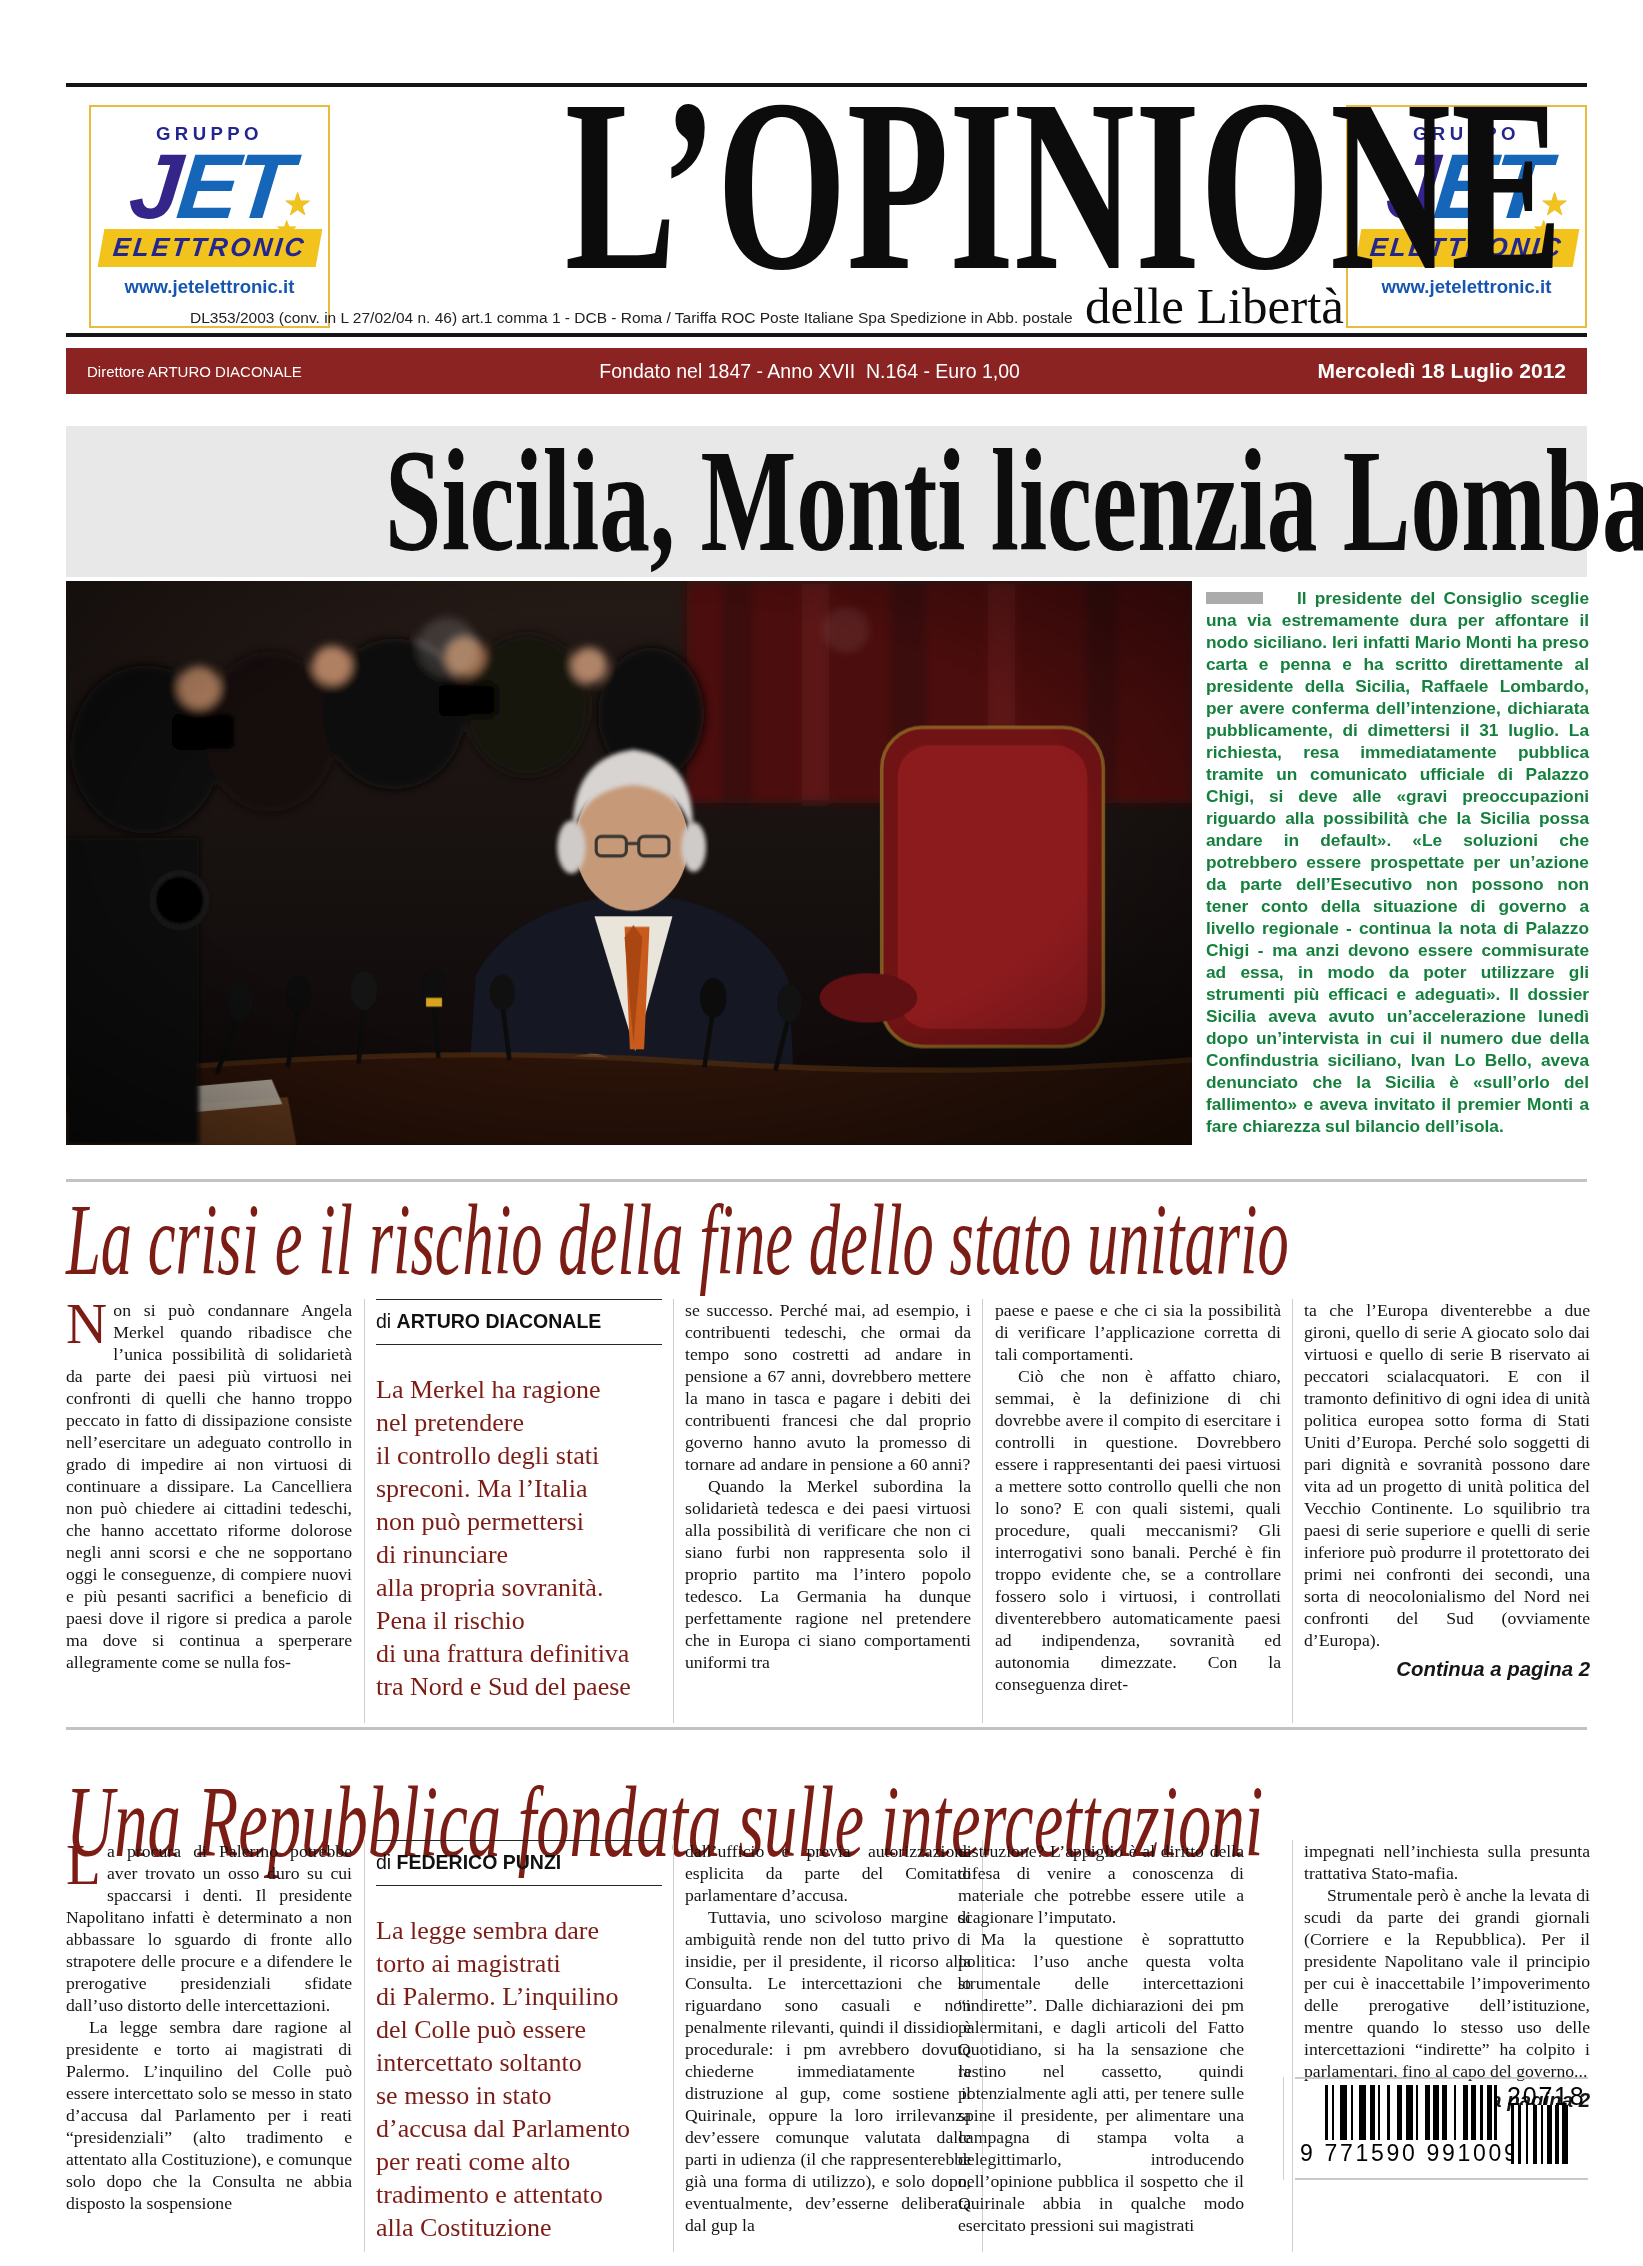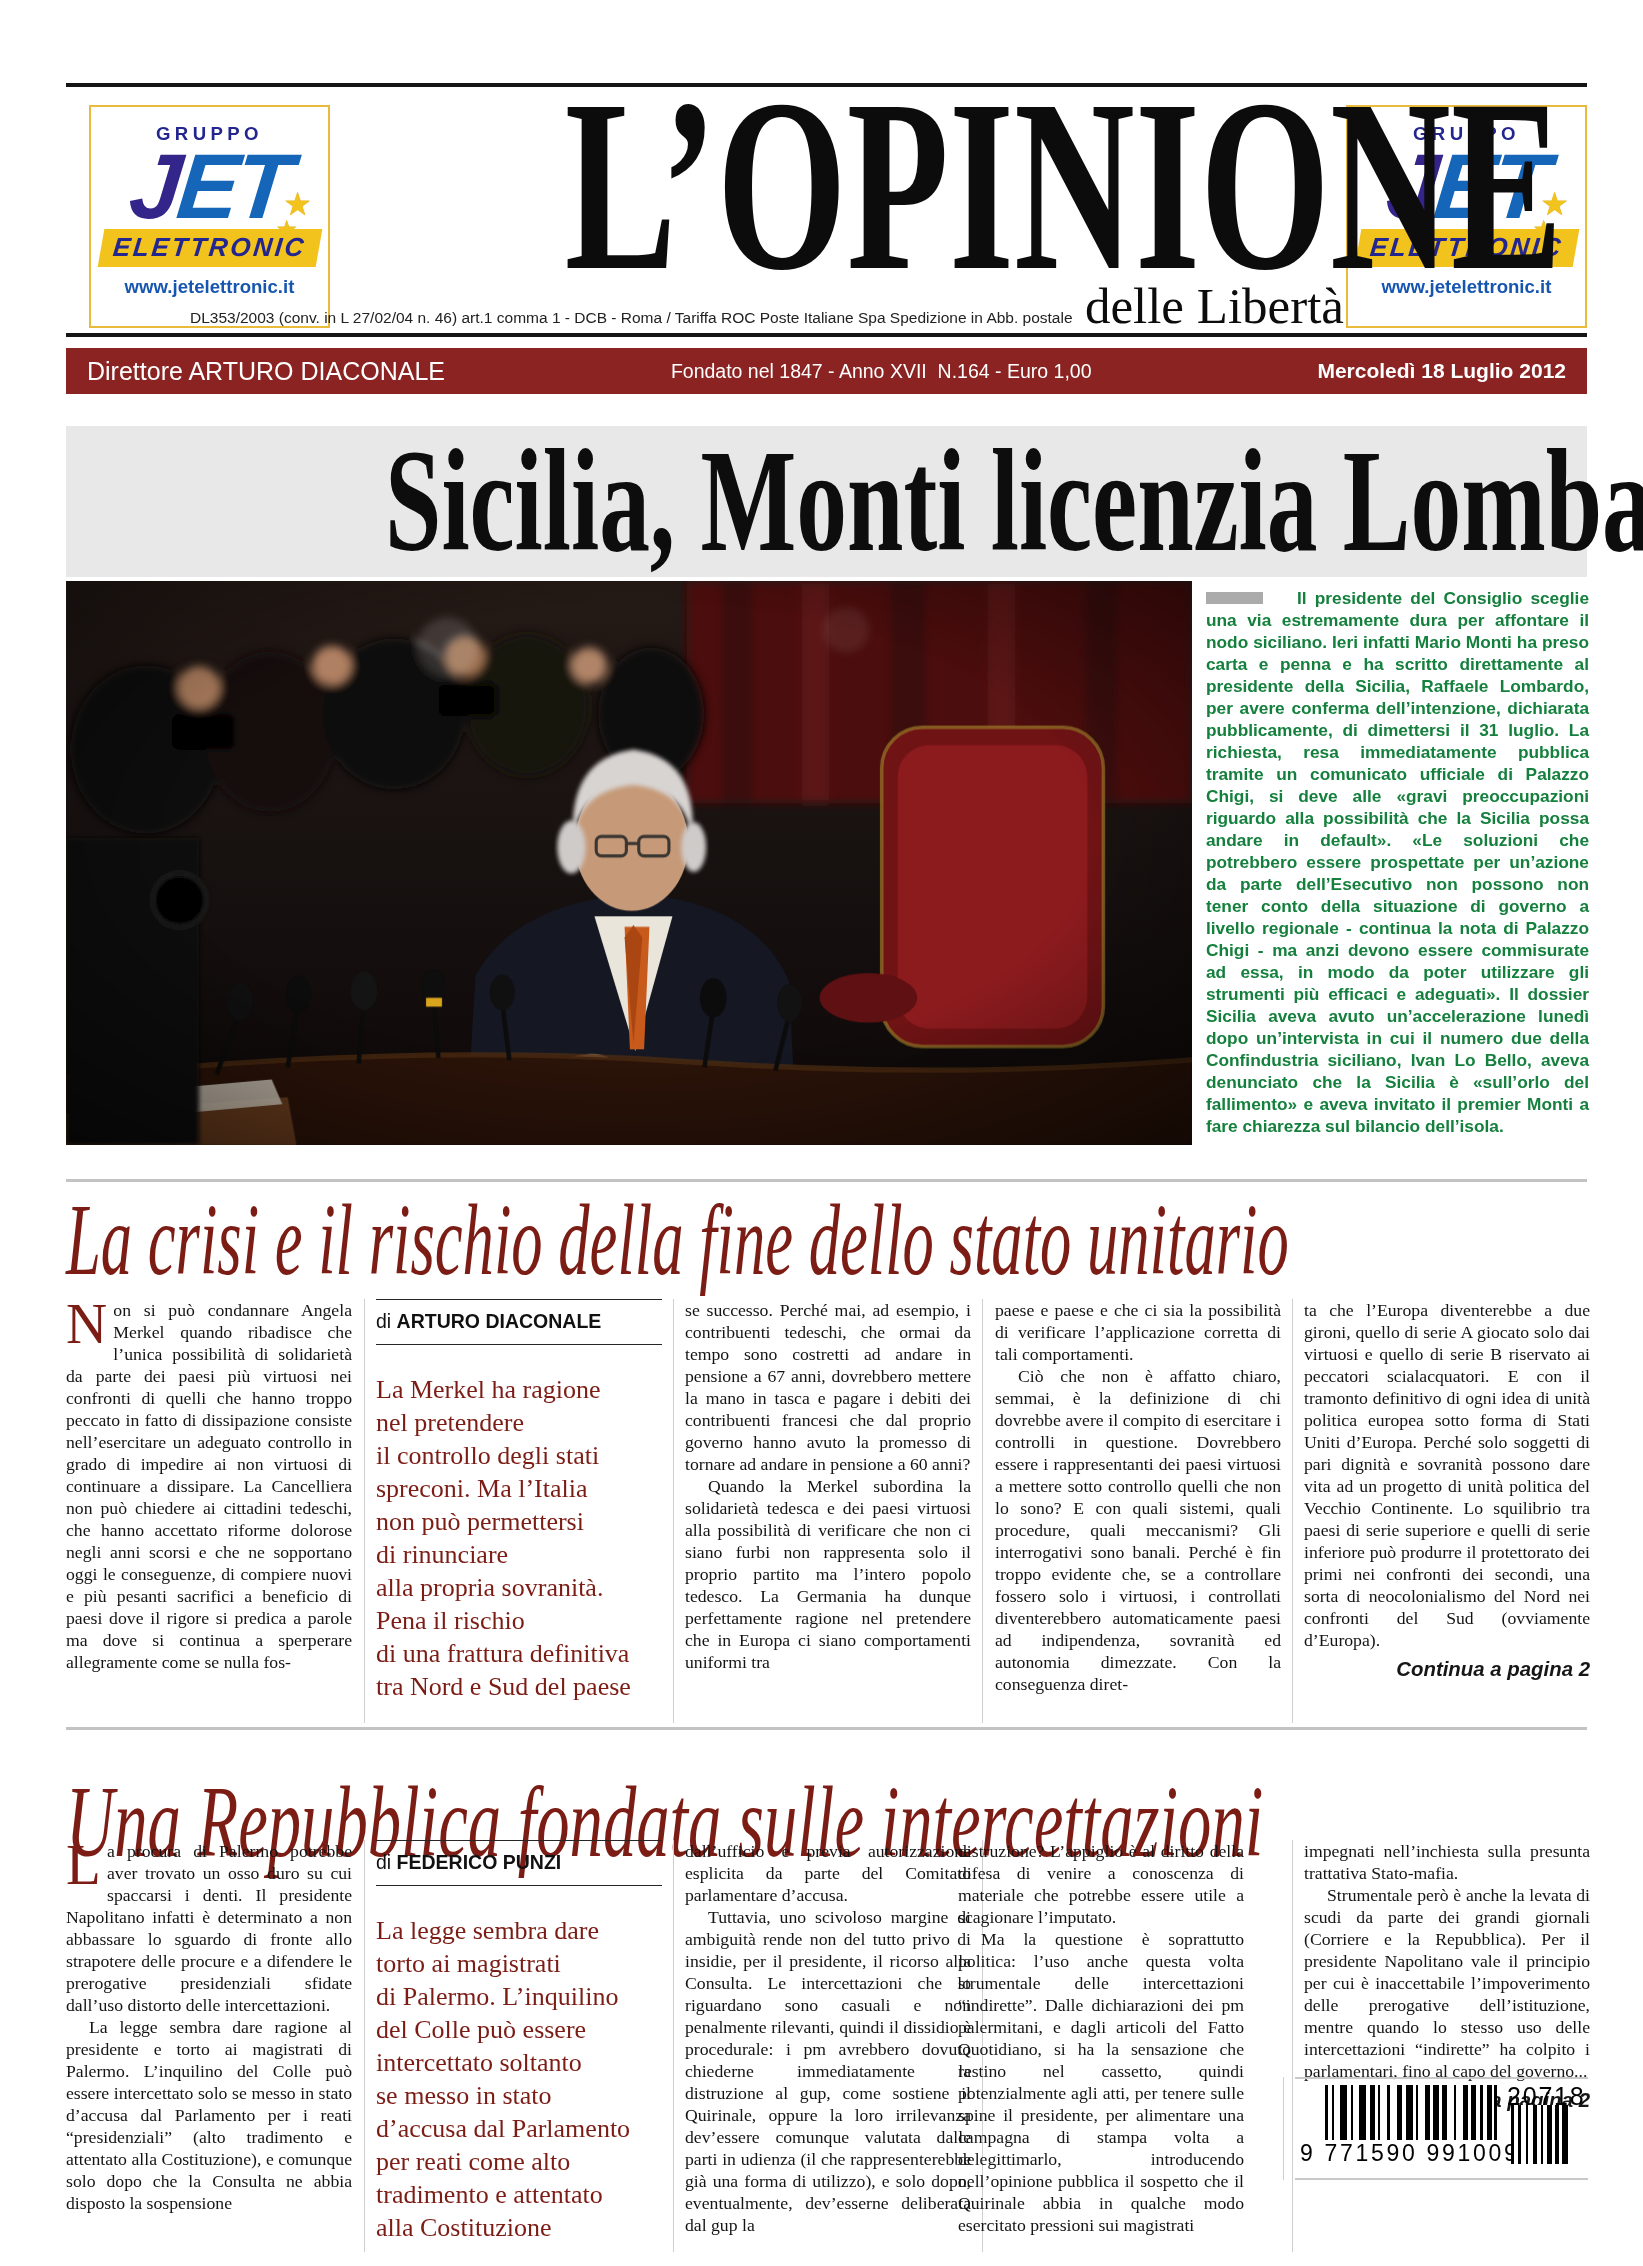--- a/index.html
+++ b/index.html
@@ -33,21 +33,21 @@
               transform:scaleX(0.68);transform-origin:center;color:#0c0c0c;white-space:nowrap;}
   .mast-fineprint{left:190px;top:309px;font-family:"Liberation Sans",sans-serif;
                   font-size:15.5px;color:#222;white-space:nowrap;}
   .mast-sub{right:300px;top:277px;font-size:51px;color:#0c0c0c;}
 
   
   .infobar{left:66px;top:348px;width:1521px;height:46px;background:#8a2321;
            display:flex;align-items:center;justify-content:space-between;
            font-family:"Liberation Sans",sans-serif;color:#fff;box-sizing:border-box;
            padding:0 21px;}
-  .infobar .dir{font-size:25px;}
+  .infobar .dir{font-size:15px;}
   .infobar .founded{font-size:19.5px;white-space:pre-wrap;}
   .infobar .date{font-size:21px;font-weight:bold;}
 
   
   .lead-box{left:66px;top:426px;width:1521px;height:151px;background:#e8e8e8;
             text-align:center;overflow:visible;}
   .lead-box span{display:inline-block;font-weight:bold;font-size:147px;line-height:149px;
                  transform:scaleX(0.69);transform-origin:center;color:#0d0d0d;white-space:nowrap;}
 
   

